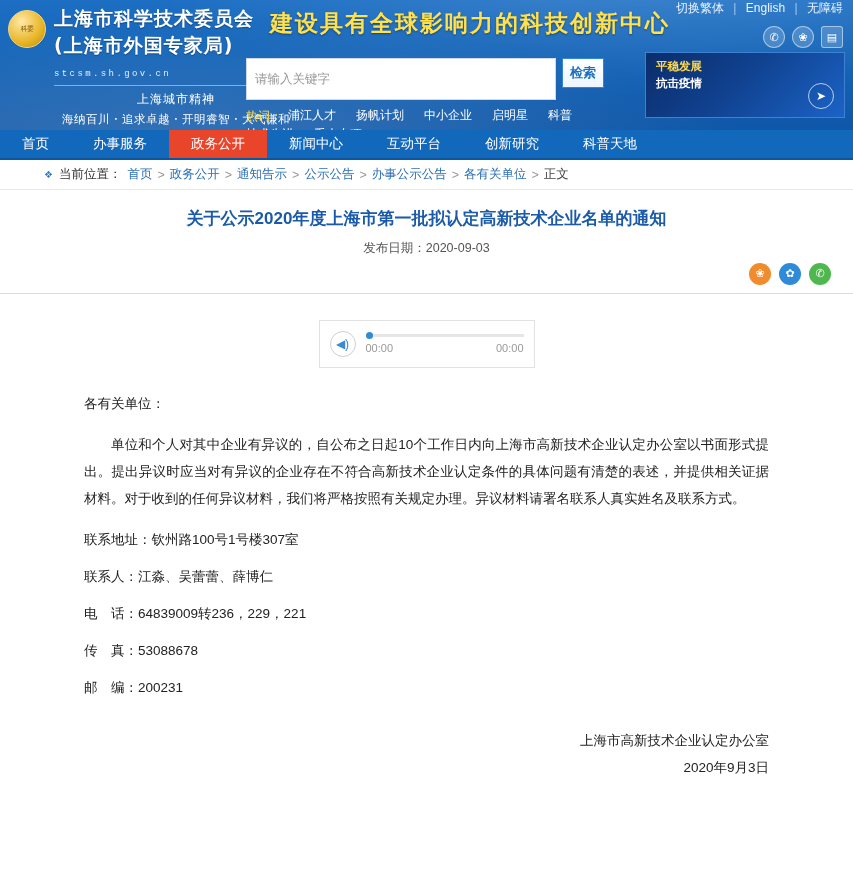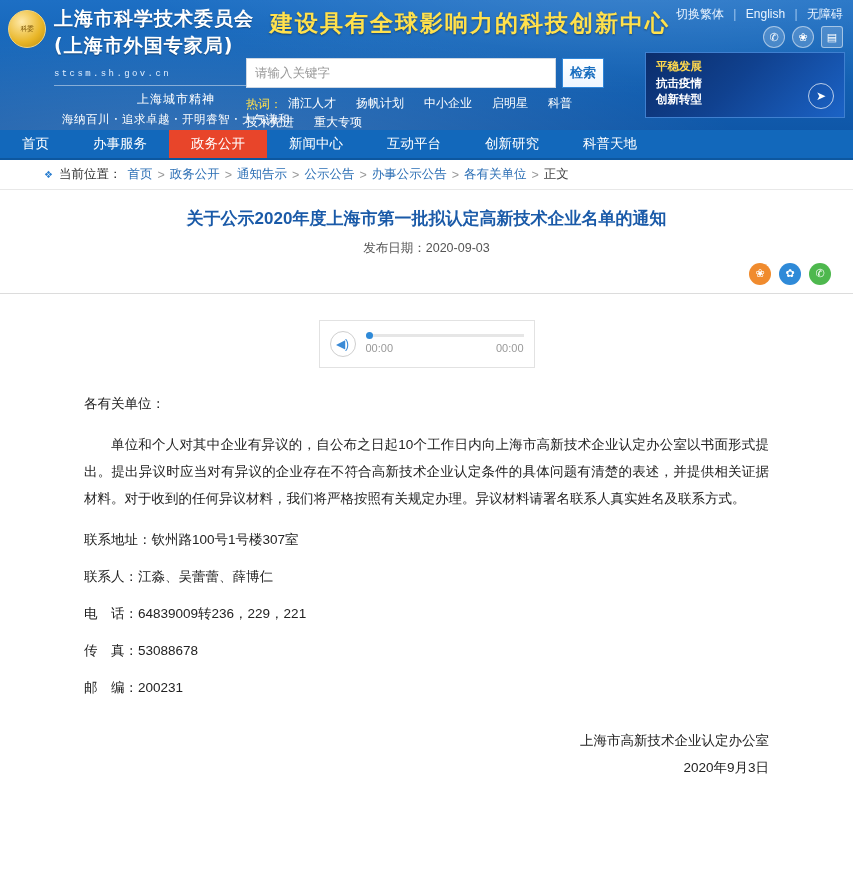--- a/index.html
+++ b/index.html
@@ -67,40 +67,40 @@
     position: absolute; left: 270px; top: 8px; width: 380px; height: 40px;
     color: #ffe14d; font-size: 23px; font-weight: bold; letter-spacing: 2px;
     text-shadow: 0 1px 2px rgba(0,0,0,.4);
     font-family: "DejaVu Sans", sans-serif;
     white-space: nowrap;
   }
   
   .searchwrap { position: absolute; left: 246px; top: 58px; width: 390px; }
   .searchrow { display: flex; align-items: stretch; }
   .search-input {
-    width: 310px; height: 30px; border: 1px solid #cfd8e3; background: #fff;
+    width: 310px; height: 42px; border: 1px solid #cfd8e3; background: #fff;
     padding: 0 8px; font-size: 12.5px; color: #a21caf; outline: none;
   }
   .search-input::placeholder { color: #999; }
   .search-btn {
     width: 42px; height: 30px; margin-left: 6px; border: 1px solid #2f86d8;
     background: linear-gradient(180deg,#ffffff,#eef6ff);
     color: #1a6fc0; font-size: 13px; font-weight: bold; cursor: pointer;
     font-family: "Liberation Sans", sans-serif;
   }
   .hotrow {
     margin-top: 7px; display: flex; flex-wrap: wrap; align-items: center;
     color: #fff; font-size: 12px; width: 380px;
   }
   .hotlabel { color: #ffe14d; margin-right: 6px; }
   .hotrow a { color: #fff; text-decoration: none; margin-right: 20px; margin-bottom: 2px; }
 
   
   .toplinks {
-    position: absolute; right: 10px; top: 6px; color: #eaf4ff; font-size: 12px;
+    position: absolute; right: 10px; top: 0; color: #eaf4ff; font-size: 12px;
   }
   .toplinks span, .toplinks a { color: #eaf4ff; text-decoration: none; }
   .toplinks .div { margin: 0 6px; color: #9fc6ef; }
   .circlebtns { position: absolute; right: 10px; top: 26px; display: flex; gap: 7px; }
   .cbtn {
     width: 22px; height: 22px; border-radius: 50%;
     background: rgba(255,255,255,.18); border: 1px solid rgba(255,255,255,.5);
     display: flex; align-items: center; justify-content: center;
     color: #fff; font-size: 11px; cursor: pointer;
   }
@@ -234,21 +234,20 @@
         <a href="#">启明星</a>
         <a href="#">科普</a>
         <a href="#">技术先进</a>
         <a href="#">重大专项</a>
       </div>
     </div>
 
     <div class="promo">
       <div class="pline">平稳发展</div>
       <div class="pline">抗击疫情</div>
-      <div class="pline">创新转型</div>
       <div class="pcircle">➤</div>
     </div>
   </div>
 
   <div class="nav">
     <div class="nav-item">首页</div>
     <div class="nav-item">办事服务</div>
     <div class="nav-item active">政务公开</div>
     <div class="nav-item">新闻中心</div>
     <div class="nav-item">互动平台</div>

